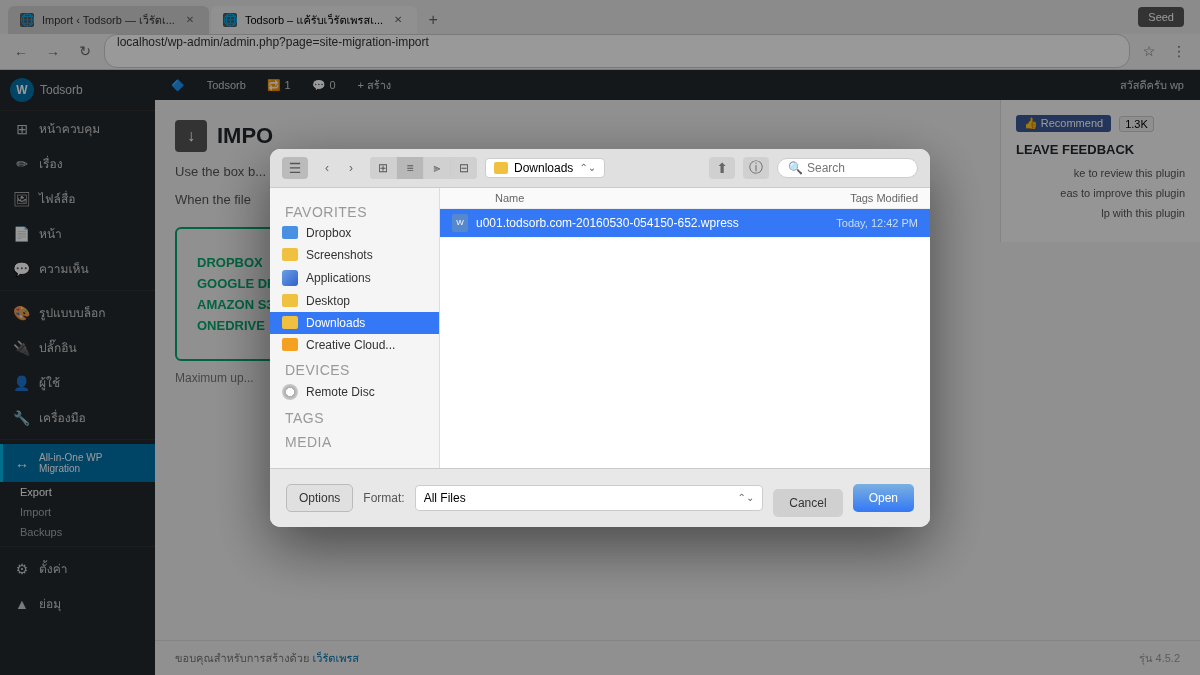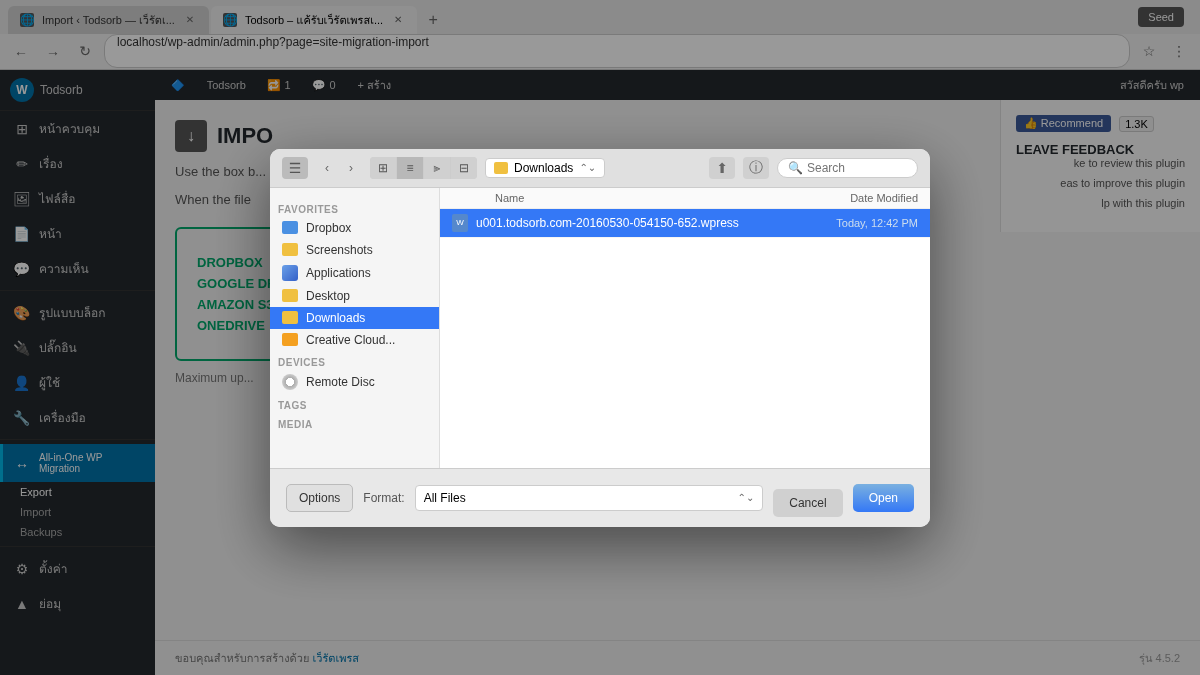--- a/index.html
+++ b/index.html
@@ -42,21 +42,21 @@
     .wp-admin-bar { background: #23282d; height: 30px; display: flex; align-items: center; padding: 0 10px; gap: 10px; }
     .admin-bar-item { display: flex; align-items: center; gap: 4px; font-size: 11px; color: #ccc; cursor: pointer; padding: 0 6px; height: 30px; }
 
     .page-content { padding: 20px; }
     .import-header { display: flex; align-items: center; gap: 10px; margin-bottom: 10px; }
     .import-icon { width: 32px; height: 32px; background: #555; border-radius: 4px; display: flex; align-items: center; justify-content: center; color: white; font-size: 16px; }
     .import-title { font-size: 22px; font-weight: bold; color: #23282d; }
     .import-desc { font-size: 13px; color: #555; margin-bottom: 8px; line-height: 1.5; }
 
     .right-panel { position: absolute; right: 0; top: 30px; width: 200px; background: #f9f9f9; padding: 15px; border-left: 1px solid #ddd; }
-    .feedback-title { font-size: 13px; font-weight: bold; color: #23282d; }
+    .feedback-title { font-size: 13px; font-weight: bold; color: #23282d; margin-bottom: 10px; }
     .feedback-item { font-size: 11px; color: #555; margin-bottom: 8px; cursor: pointer; text-align: right; }
     .social-bar { display: flex; align-items: center; gap: 8px; margin-bottom: 10px; }
     .recommend-btn { background: #3b5998; color: white; padding: 2px 8px; border-radius: 3px; font-size: 11px; cursor: pointer; }
     .count-badge { background: #eee; border: 1px solid #ccc; padding: 1px 5px; border-radius: 3px; font-size: 11px; }
 
     .import-box { border: 2px solid #00a86b; border-radius: 6px; padding: 20px; display: inline-block; margin-top: 10px; }
     .import-option { color: #00a86b; font-size: 13px; font-weight: bold; margin: 6px 0; cursor: pointer; }
 
     .max-upload { font-size: 12px; color: #777; margin-top: 10px; }
 
@@ -81,21 +81,21 @@
     .dialog-spacer { flex: 1; }
     .share-btn, .info-btn { width: 26px; height: 22px; display: flex; align-items: center; justify-content: center; cursor: pointer; color: #666; font-size: 14px; background: #d0d0d0; border-radius: 4px; }
     .search-box { display: flex; align-items: center; gap: 4px; background: white; border: 1px solid #ccc; border-radius: 12px; padding: 2px 10px; }
     .search-box input { border: none; outline: none; font-size: 12px; width: 100px; background: transparent; }
 
     
     .dialog-body { display: flex; flex: 1; min-height: 280px; }
 
     
     .dialog-sidebar { width: 170px; background: #f5f5f5; border-right: 1px solid #ddd; padding: 10px 0; flex-shrink: 0; }
-    .sidebar-section-label { font-size: 10px; color: #999; font-weight: bold; padding: 6px 8px 2px; text-transform: uppercase; letter-spacing: 0.5px; }
+    .sidebar-section-label { font-size: 14px; color: #999; font-weight: normal; padding: 6px 15px 2px; text-transform: uppercase; letter-spacing: 0.5px; }
     .sidebar-file-item { display: flex; align-items: center; gap: 8px; padding: 4px 12px; font-size: 12px; color: #333; cursor: pointer; border-radius: 0; }
     .sidebar-file-item.active { background: #3478f6; color: white; }
     .file-folder-icon { width: 16px; height: 13px; border-radius: 2px; flex-shrink: 0; }
     .folder-yellow { background: #f0c040; }
     .folder-blue { background: #4a90e2; }
     .folder-orange { background: #f4a020; }
     .app-icon { width: 16px; height: 16px; background: linear-gradient(135deg, #6aa0e8, #3460c8); border-radius: 3px; flex-shrink: 0; }
     .disc-icon { width: 16px; height: 16px; background: radial-gradient(circle, #fff 4px, #aaa 4px, #ccc 8px); border-radius: 50%; flex-shrink: 0; }
 
     
@@ -336,21 +336,21 @@
           <span>Remote Disc</span>
         </div>
 
         <div class="sidebar-section-label">Tags</div>
         <div class="sidebar-section-label">Media</div>
       </div>
 
       <div class="dialog-file-list">
         <div class="file-list-header">
           <div class="file-col-name">Name</div>
-          <div class="file-col-date">Date Modified</div>
+          <div class="file-col-date">Tags Modified</div>
         </div>
         <div class="file-rows">
           <div class="file-row selected">
             <div class="file-icon">W</div>
             <span class="file-name">u001.todsorb.com-20160530-054150-652.wpress</span>
             <span class="file-date">Today, 12:42 PM</span>
           </div>
         </div>
       </div>
     </div>

